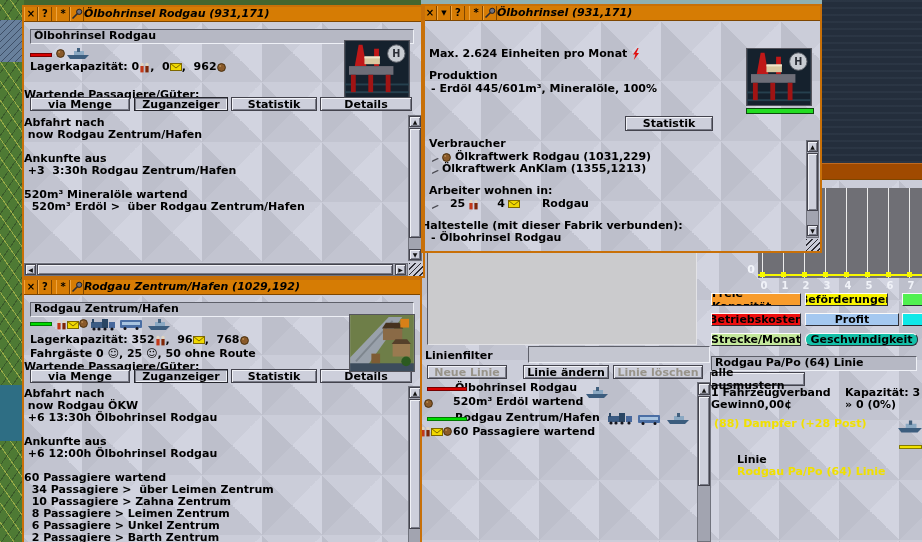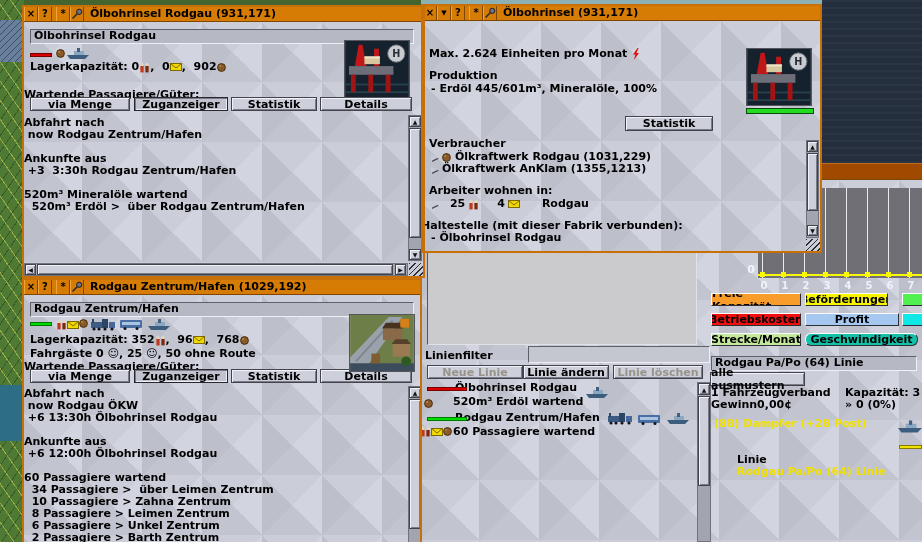--- a/index.html
+++ b/index.html
@@ -13,21 +13,21 @@
   .chk{background-color:#c6c8d4;
     background-image:conic-gradient(from 45deg at 50% 50%, #d2d4e0 0 90deg, #c2c4d0 0 180deg, #bdbfcb 0 270deg, #cbcdd9 0 360deg);
     background-size:60px 60px;}
   .win{position:absolute;}
   .winframe{position:absolute;inset:0;border:2px solid #c87008;pointer-events:none;z-index:40;}
   .tbar{position:absolute;left:0;right:0;top:0;height:17px;background:#d67c04;
     border-top:1px solid #f0a43c;border-bottom:1px solid #7e4600;display:flex;align-items:center;}
   .tbar.inactive{background:#a04a00;border-top-color:#c06a20;}
   .tbtn{width:14px;height:15px;background:#d67c04;border-left:1px solid #f0a43c;border-right:1px solid #7e4600;
     display:flex;align-items:center;justify-content:center;font-size:10px;line-height:10px;color:#000;}
-  .ttl{margin-left:6px;font-size:11px;}
+  .ttl{font-size:11px;font-style:italic;}
   .sunken{position:absolute;background:#b6b8c4;border:1px solid;border-color:#5e606a #eef0f6 #eef0f6 #5e606a;
     line-height:12px;padding:0 3px;overflow:hidden;}
   .btn{position:absolute;background:#cdcfdb;border:1px solid #43434d;
     box-shadow:inset 1px 1px 0 #f1f2f7, inset -1px -1px 0 #797b87;
     display:flex;align-items:center;justify-content:center;font-size:11px;color:#000;}
   .btn.pressed{background:#c0c2ce;box-shadow:inset 1px 1px 0 #797b87, inset -1px -1px 0 #eceef4;border-color:#26262e;}
   .btn.disabled{color:#98948a;}
   .cbtn{position:absolute;height:13px;border:1px solid;border-color:#fafafa #2e2e36 #2e2e36 #fafafa;
     display:flex;align-items:center;justify-content:center;font-size:11px;color:#000;overflow:hidden;}
   .flat{position:absolute;background:#cbcbcd;border:1px solid;border-color:#55555d #e2e2e6 #e2e2e6 #55555d;}
@@ -176,21 +176,21 @@
     <div class="cbtn" style="left:483px;top:130px;width:94px;background:#50f050;">E</div>
     <div class="cbtn" style="left:292px;top:150px;width:90px;background:#f01010;">Betriebskosten</div>
     <div class="cbtn" style="left:386px;top:150px;width:94px;background:#a4c8f0;">Profit</div>
     <div class="cbtn" style="left:483px;top:150px;width:94px;background:#10e8e8;">L</div>
     <div class="cbtn" style="left:292px;top:170px;width:90px;background:#c4e89c;">Strecke/Monat</div>
     <div class="cbtn" style="left:386px;top:170px;width:113px;background:#14c0a8;border-radius:6px;">Geschwindigkeit</div>
 
     <div class="t" style="left:6px;top:187px;">Linienfilter</div>
     <div class="sunken" style="left:109px;top:183px;width:182px;height:17px;background:#c4c6d0;"></div>
 
-    <div class="btn disabled" style="left:8px;top:202px;width:96px;height:14px;">Neue Linie</div>
+    <div class="btn disabled" style="left:8px;top:202px;width:80px;height:14px;">Neue Linie</div>
     <div class="btn" style="left:104px;top:202px;width:86px;height:14px;">Linie ändern</div>
     <div class="btn disabled" style="left:194px;top:202px;width:90px;height:14px;">Linie löschen</div>
 
     <div class="t" style="left:36px;top:219px;">Ölbohrinsel Rodgau</div>
     <div class="cbar" style="left:8px;top:224px;width:40px;background:#d80000;"></div>
     <svg class="ic" style="left:166px;top:224px" width="24" height="12">
         <use href="#sym-ship"></use>
       </svg>
     <svg class="ic" style="left:5px;top:236px" width="9" height="9">
         <use href="#sym-goods"></use>
@@ -263,21 +263,21 @@
       </svg>
     <div class="t" style="left:8px;top:56px;display:flex;align-items:center;">
       <span>Lagerkapazität: 0</span>
       <svg width="11" height="11">
           <use href="#sym-pass"></use>
         </svg>
       <span>,  0</span>
       <svg width="12" height="8">
           <use href="#sym-mail"></use>
         </svg>
-      <span>,  902</span>
+      <span>,  962</span>
       <svg width="9" height="9">
           <use href="#sym-goods"></use>
         </svg>
     </div>
     <div class="t" style="left:2px;top:84px;">Wartende Passagiere/Güter:</div>
     <div class="btn" style="left:8px;top:92px;width:100px;height:14px;">via Menge</div>
     <div class="btn pressed" style="left:112px;top:92px;width:94px;height:14px;">Zuganzeiger</div>
     <div class="btn" style="left:209px;top:92px;width:86px;height:14px;">Statistik</div>
     <div class="btn" style="left:298px;top:92px;width:92px;height:14px;">Details</div>
     <svg class="ic" style="left:322px;top:35px;border:1px solid #55555d" width="66" height="58">

